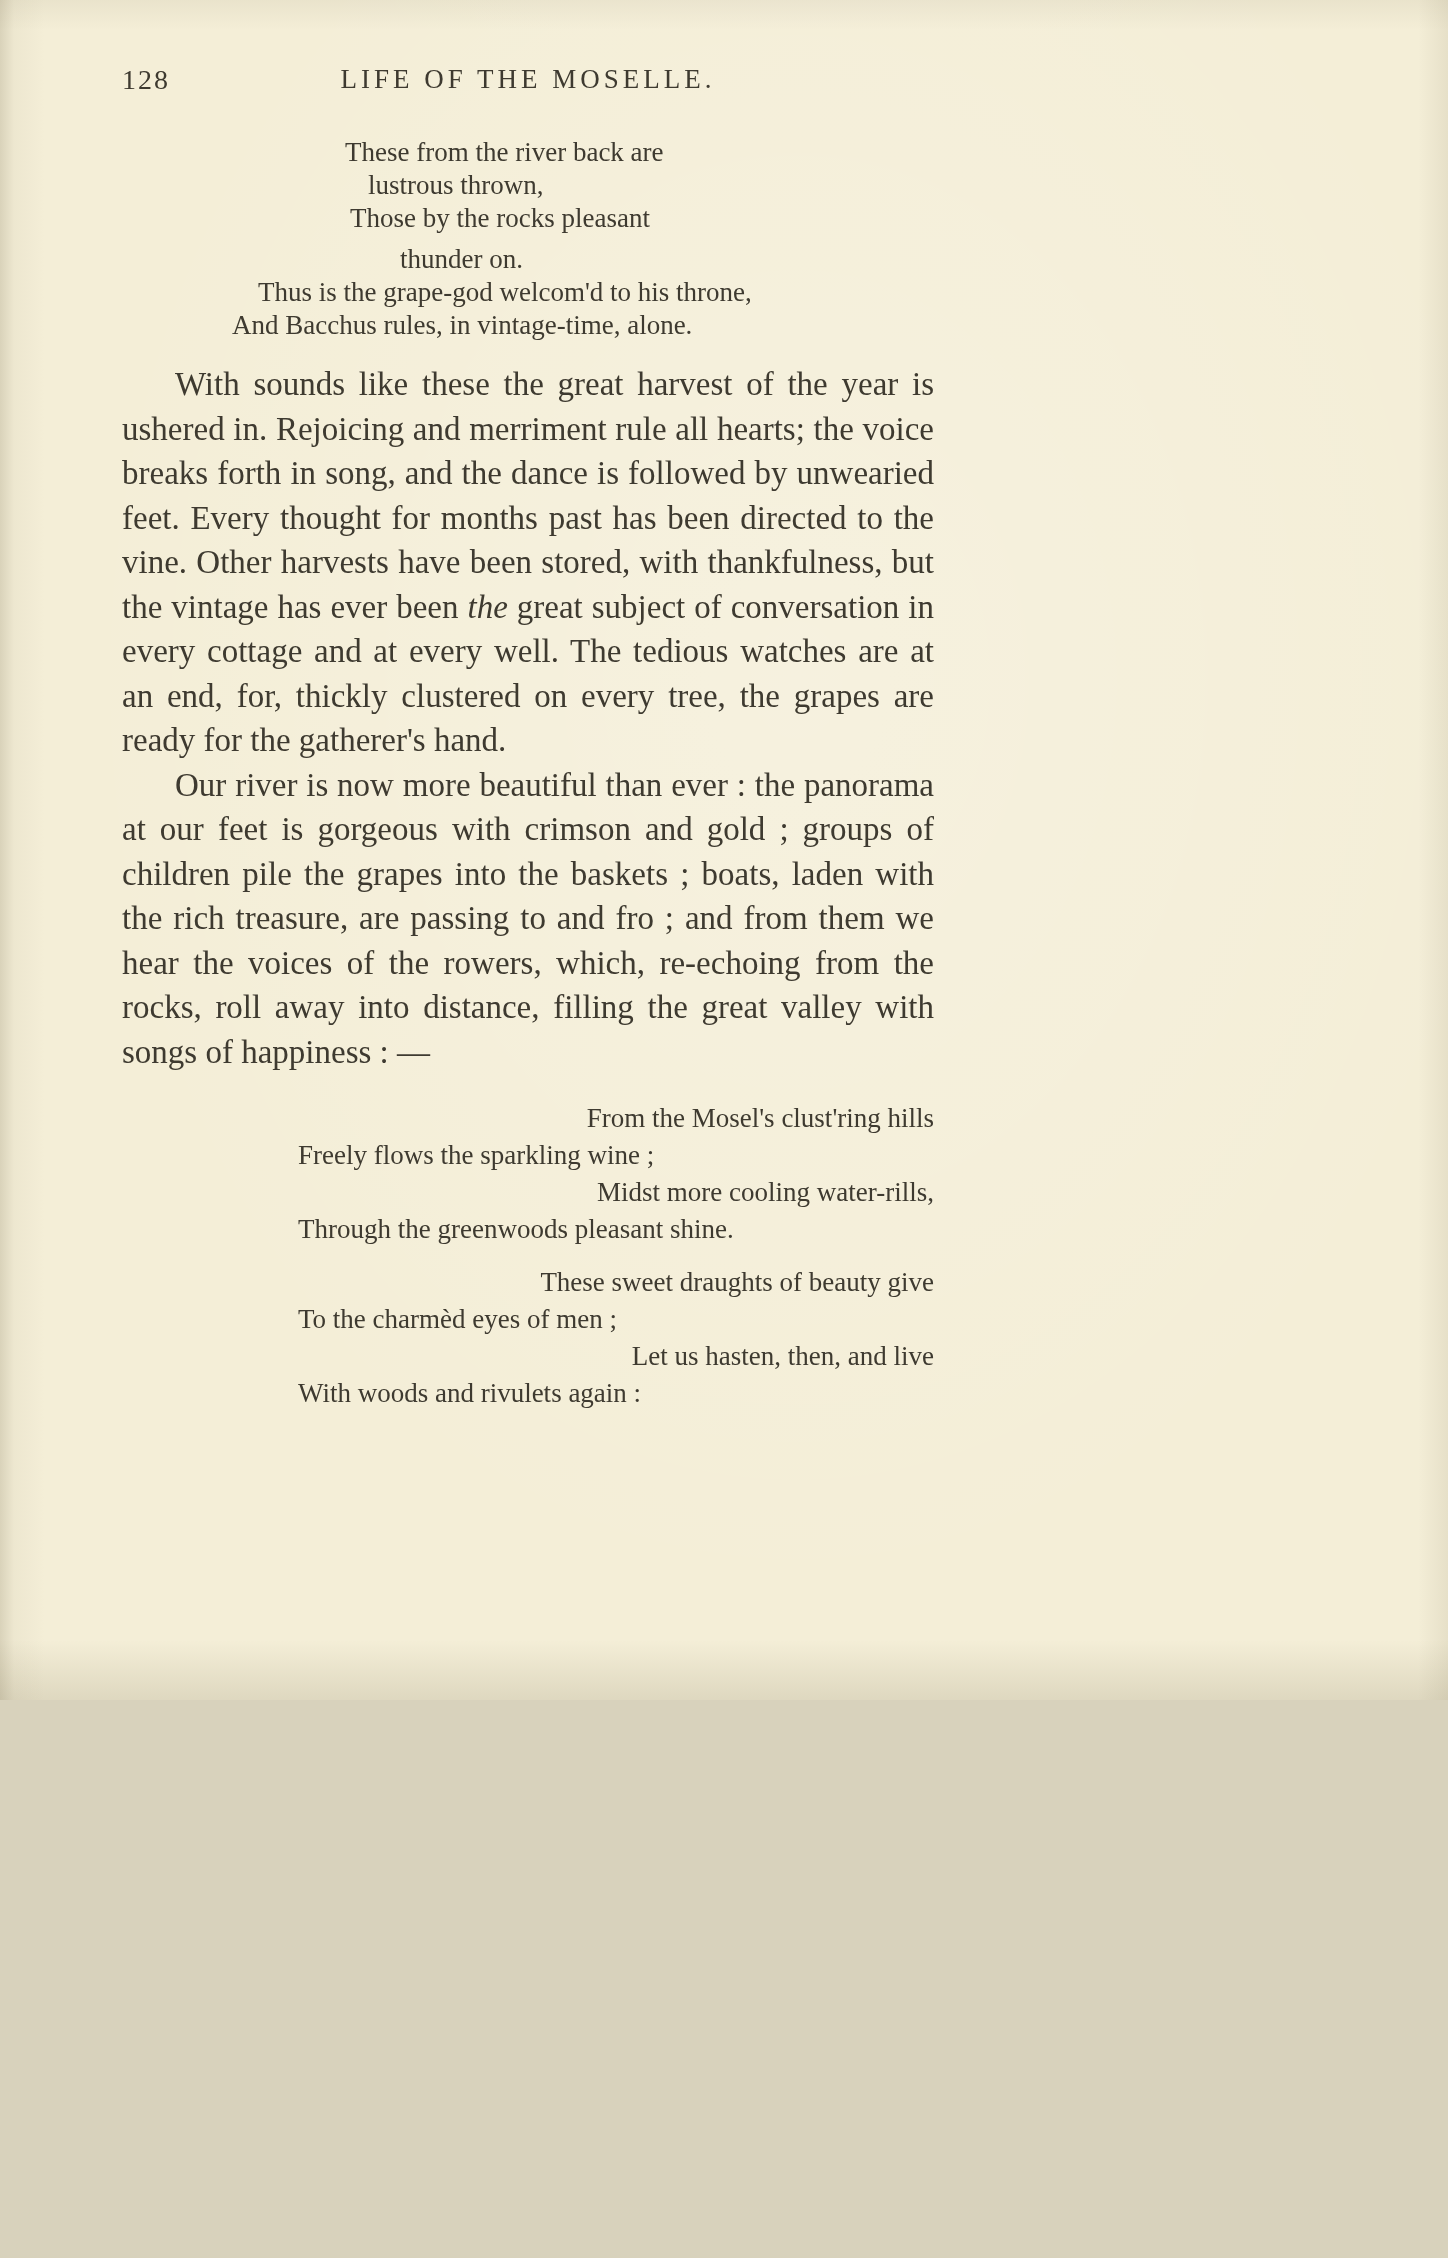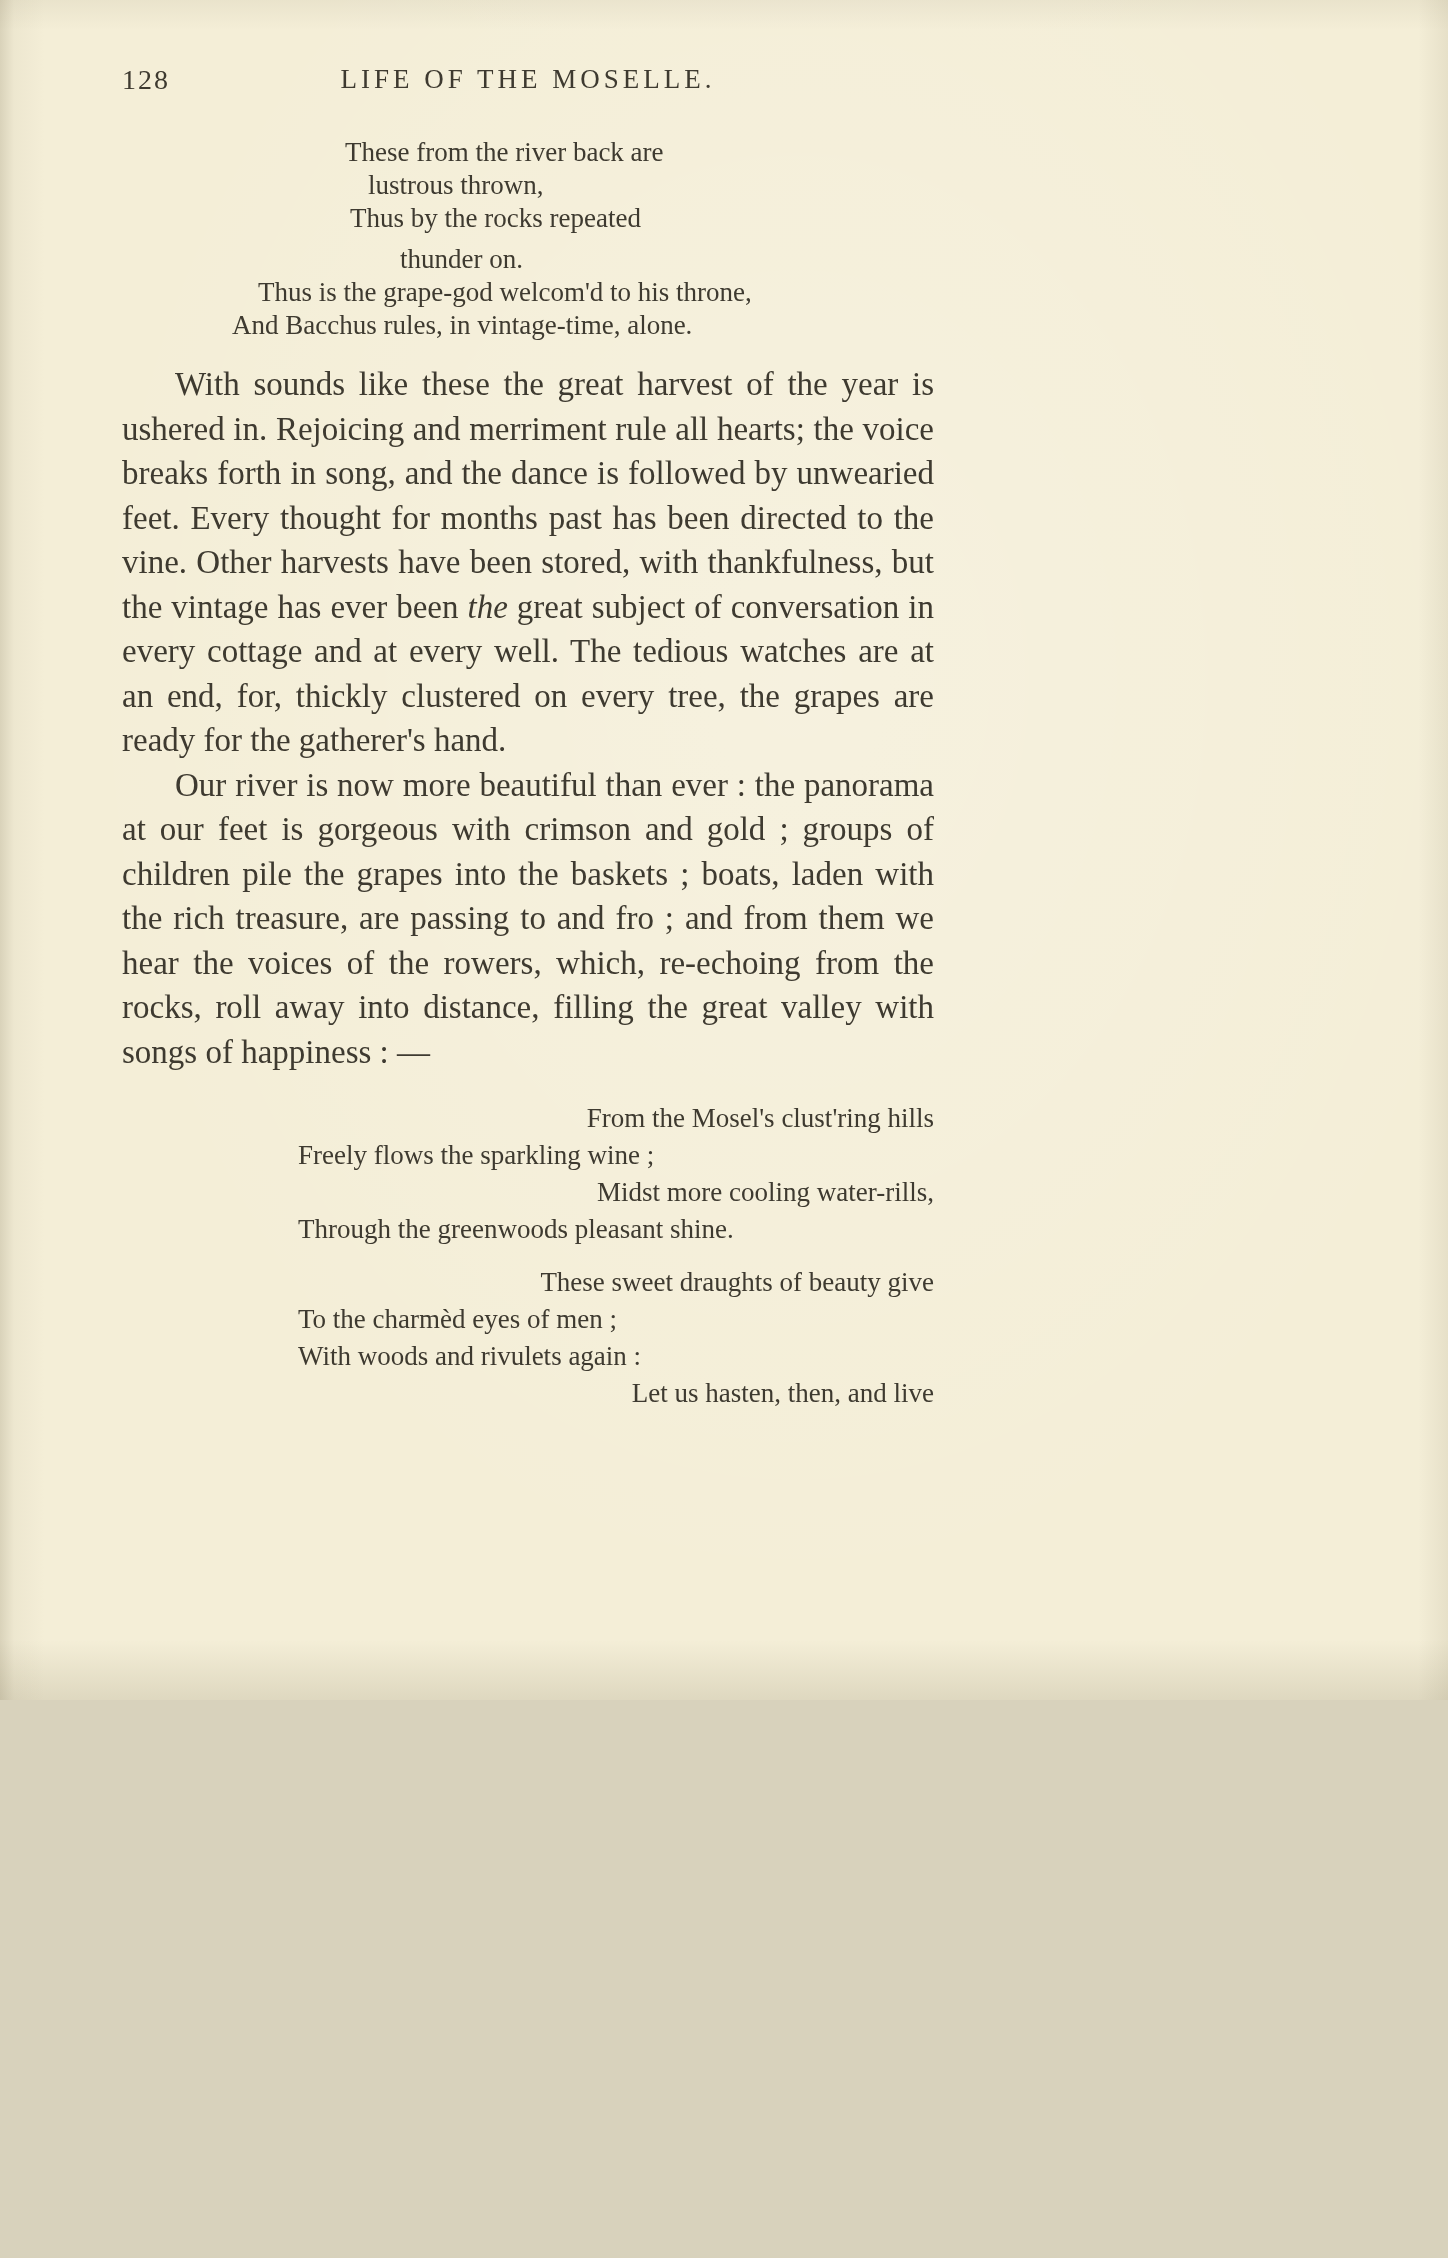--- a/index.html
+++ b/index.html
@@ -99,42 +99,42 @@
   <div class="content">
 
     <div class="header-row">
       <span class="page-num">128</span>
       <div class="running-title">LIFE OF THE MOSELLE.</div>
     </div>
 
     <div class="verse-top">
       <div class="verse-line v1l0">These from the river back are</div>
       <div class="verse-line v1l1">lustrous thrown,</div>
-      <div class="verse-line v1l2">Thus by the rocks repeated</div>
+      <div class="verse-line v1l2">Those by the rocks pleasant</div>
       <div class="verse-line v1l3">thunder on.</div>
       <div class="verse-line v1l4">Thus is the grape-god welcom'd to his throne,</div>
       <div class="verse-line v1l5">And Bacchus rules, in vintage-time, alone.</div>
     </div>
 
     <div class="prose">
       <p><span>With sounds like these the great harvest of the year is ushered in.  Rejoicing and merriment rule all hearts; the voice breaks forth in song, and the dance is followed by unwearied feet.  Every thought for months past has been directed to the vine.  Other harvests have been stored, with thankfulness, but the vintage has ever been </span><span class="italic">the</span><span> great subject of conversation in every cottage and at every well.  The tedious watches are at an end, for, thickly clustered on every tree, the grapes are ready for the gatherer's hand.</span></p>
       <p>Our river is now more beautiful than ever :  the panorama at our feet is gorgeous with crimson and gold ;  groups of children pile the grapes into the baskets ;  boats, laden with the rich treasure, are passing to and fro ;  and from them we hear the voices of the rowers, which, re-echoing from the rocks, roll away into distance, filling the great valley with songs of happiness : —</p>
     </div>
 
     <div class="verse-bottom">
       <div class="stanza">
         <div class="verse-line v2-even">From the Mosel's clust'ring hills</div>
         <div class="verse-line v2-odd">Freely flows the sparkling wine ;</div>
         <div class="verse-line v2-even">Midst more cooling water-rills,</div>
         <div class="verse-line v2-odd">Through the greenwoods pleasant shine.</div>
       </div>
       <div class="stanza">
         <div class="verse-line v2-even">These sweet draughts of beauty give</div>
         <div class="verse-line v2-odd">To the charmèd eyes of men ;</div>
+        <div class="verse-line v2-even">Let us hasten, then, and live</div>
         <div class="verse-line v2-odd">With woods and rivulets again :</div>
-        <div class="verse-line v2-even">Let us hasten, then, and live</div>
       </div>
     </div>
 
   </div>
 
   <div class="smudge"></div>
 </div>
 
 </body></html>

